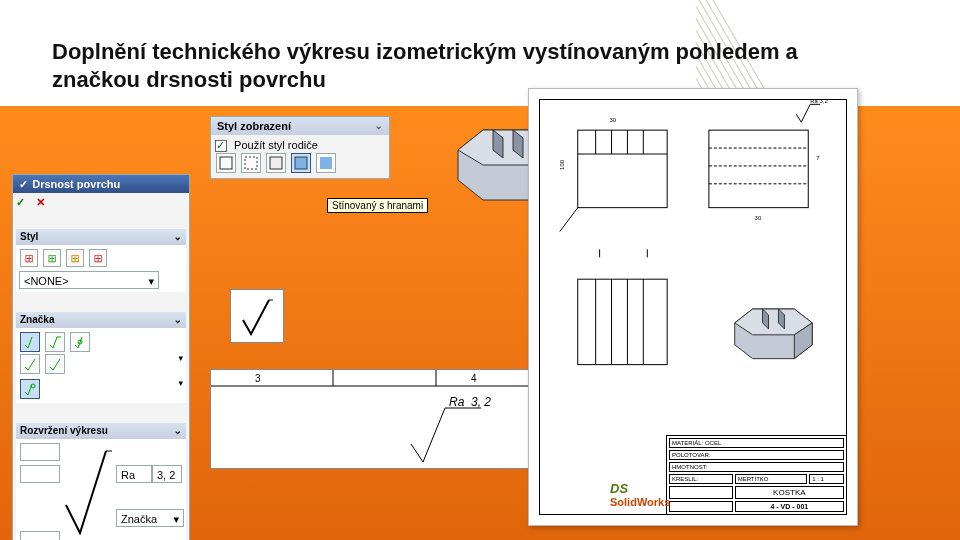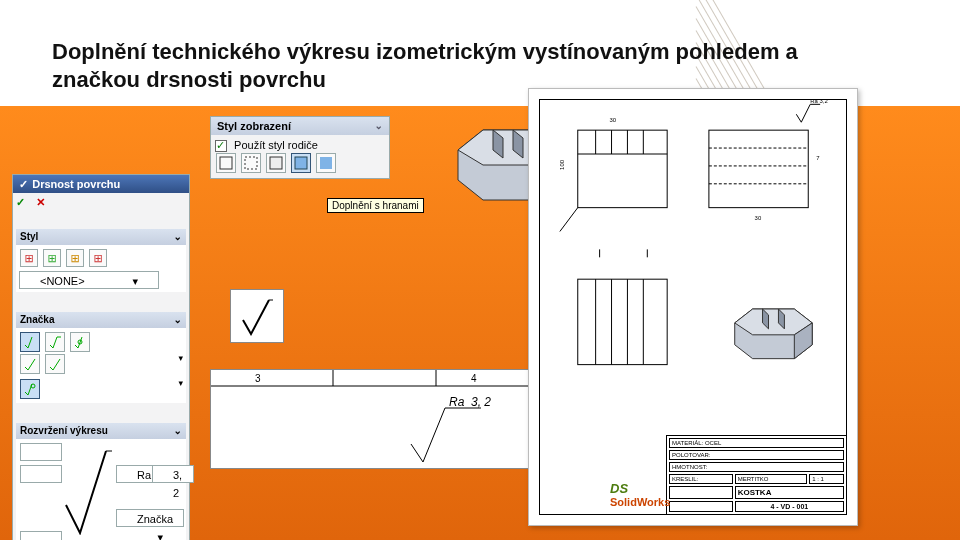--- a/index.html
+++ b/index.html
@@ -11,21 +11,21 @@
   .orange-bg{position:absolute;left:0;top:106px;width:960px;height:434px;background:linear-gradient(180deg,#ff8b1c 0%,#e0650b 100%)}
   .panel{position:absolute;background:#000000;border:1px solid #9aa;font-size:11px;color:#000}
   .panel .hdr{background:linear-gradient(#d9e2ef,#c5cfe0);height:18px;line-height:18px;padding:0 6px;font-weight:bold;font-size:11px;display:flex;align-items:center;justify-content:space-between}
   .panel .hdr .chev{color:#556;font-size:10px}
   .panel .body{background:#f3f3f4;padding:4px}
   .tiny-btn{display:inline-flex;align-items:center;justify-content:center;width:20px;height:20px;border:1px solid #9aa;background:#fafafa;margin:1px;font-size:11px}
   .tiny-btn.sel{border:1px solid #357;background:#c9dff5}
   .tiny-btn svg{width:14px;height:14px}
   .chk{display:inline-block;width:12px;height:12px;border:1px solid #666;background:#fff;vertical-align:middle;margin-right:4px;position:relative}
   .chk.on::after{content:"✓";position:absolute;left:0;top:-2px;font-size:11px;color:#0a7a0a}
-  .txtfield{border:1px solid #9aa;background:#fff;height:18px;line-height:18px;padding:0 20px;font-size:11px}
+  .txtfield{border:1px solid #9aa;background:#fff;height:18px;line-height:18px;padding:0 4px;font-size:11px}
   .drawing-sheet{position:absolute;right:18px;top:88px;width:330px;height:438px;background:#fff;border:1px solid #bbb;box-shadow:2px 2px 5px rgba(0,0,0,0.25)}
   .sheet-frame{position:absolute;left:10px;top:10px;right:10px;bottom:10px;border:1px solid #000}
   .tb{position:absolute;bottom:0;right:0;width:180px;border-top:1px solid #000;border-left:1px solid #000;font-size:6px}
   .tb td{border:1px solid #000;padding:1px 2px;height:10px}
   .logo{position:absolute;bottom:6px;left:70px;font-size:11px;font-weight:bold}
   .logo .ds{color:#4d7c0f;font-size:13px}
   .logo .sw{color:#c40}
   .small-window{position:absolute;background:#fff;border:1px solid #888}
   .iso-view svg{display:block}
   .section{margin-top:20px}
@@ -87,21 +87,21 @@
         <span class="tiny-btn">
             <svg viewBox="0 0 14 14">
               <rect x="1" y="1" width="12" height="12" fill="#7fb3e6"></rect>
             </svg>
           </span>
       </div>
     </div>
   </div>
 
   <div class="small-window" style="left:327px;top:198px;padding:1px 4px;font-size:10px;border:1px solid #000;background:#ffffe1">
-    <span>Doplnění s hranami</span>
+    <span>Stínovaný s hranami</span>
   </div>
 
   <div class="iso-view" style="position:absolute;left:438px;top:110px">
     <svg width="140" height="110" viewBox="0 0 140 110">
       <polygon points="20,70 20,40 45,20 95,20 120,40 120,70 95,90 45,90" fill="#c4cbd6" stroke="#333"></polygon>
       <polygon points="20,40 45,20 95,20 120,40 95,55 45,55" fill="#d9dee6" stroke="#333"></polygon>
       <polygon points="55,20 65,28 65,48 55,40" fill="#8a94a4" stroke="#333"></polygon>
       <polygon points="75,20 85,28 85,48 75,40" fill="#8a94a4" stroke="#333"></polygon>
       <polygon points="120,40 120,70 95,90 95,55" fill="#aab2c0" stroke="#333"></polygon>
     </svg>
@@ -280,21 +280,21 @@
         <tr>
               <td colspan="4">HMOTNOST:</td>
             </tr>
         <tr>
               <td colspan="2">KRESLIL:</td>
             <td>MERTITKO</td>
             <td>1 : 1</td>
             </tr>
         <tr>
               <td colspan="2"></td>
-            <td colspan="2" style="font-weight:bold;font-size:8px">KOSTKA</td>
+            <td colspan="2" style="text-align:center;font-weight:normal;font-size:8px">KOSTKA</td>
             </tr>
         <tr>
               <td colspan="2"></td>
             <td colspan="2" style="text-align:center;font-weight:bold;font-size:7px">4 - VD - 001</td>
             </tr>
       </tbody>
         </table>
 
       <div class="logo">
         <span class="ds" style="font-style:italic">DS</span><br>

